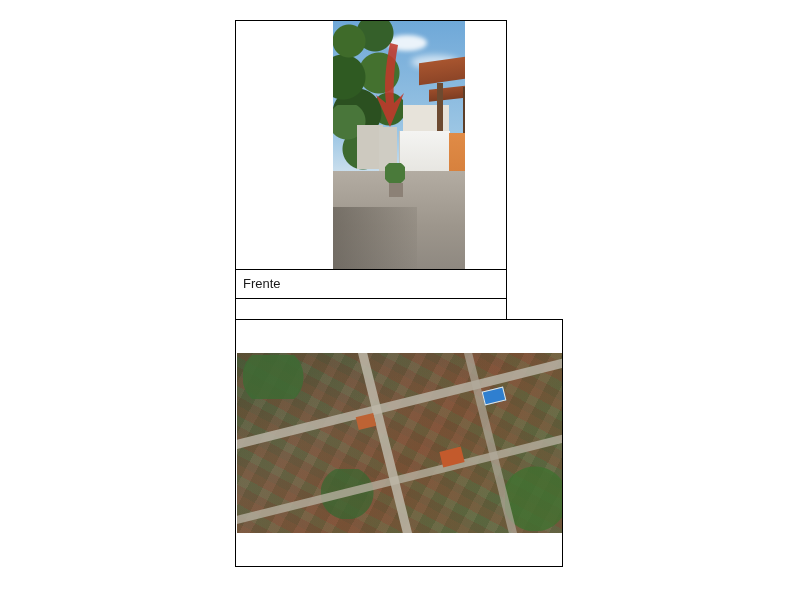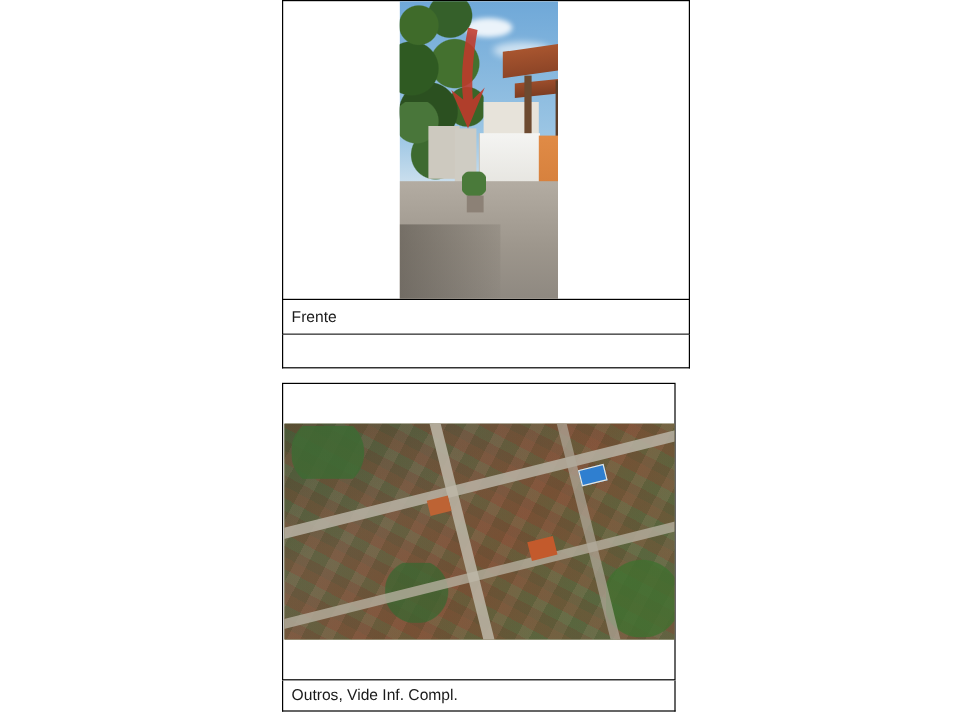--- a/index.html
+++ b/index.html
@@ -16,22 +16,22 @@
     position: relative;
     width: 800px;
     height: 600px;
     background: #ffffff;
   }
 
   
   .block1 {
     position: absolute;
     left: 235px;
-    top: 0;
-    width: 340px;
+    top: 20px;
+    width: 272px;
   }
 
   .photo-cell {
     position: relative;
     box-sizing: border-box;
     border: 1px solid #000000;
     background: #ffffff;
     height: 250px;
     overflow: hidden;
   }
@@ -346,16 +346,15 @@
         <div class="aerial-road1"></div>
         <div class="aerial-road2"></div>
         <div class="aerial-road3"></div>
         <div class="aerial-road4"></div>
         <div class="aerial-roof-a"></div>
         <div class="aerial-roof-b"></div>
         <div class="aerial-pool"></div>
       </div>
     </div>
 
-    <div class="caption-cell2">Outros, Vide Inf. Compl.</div>
   </div>
 
 </div>
 
 </body></html>

